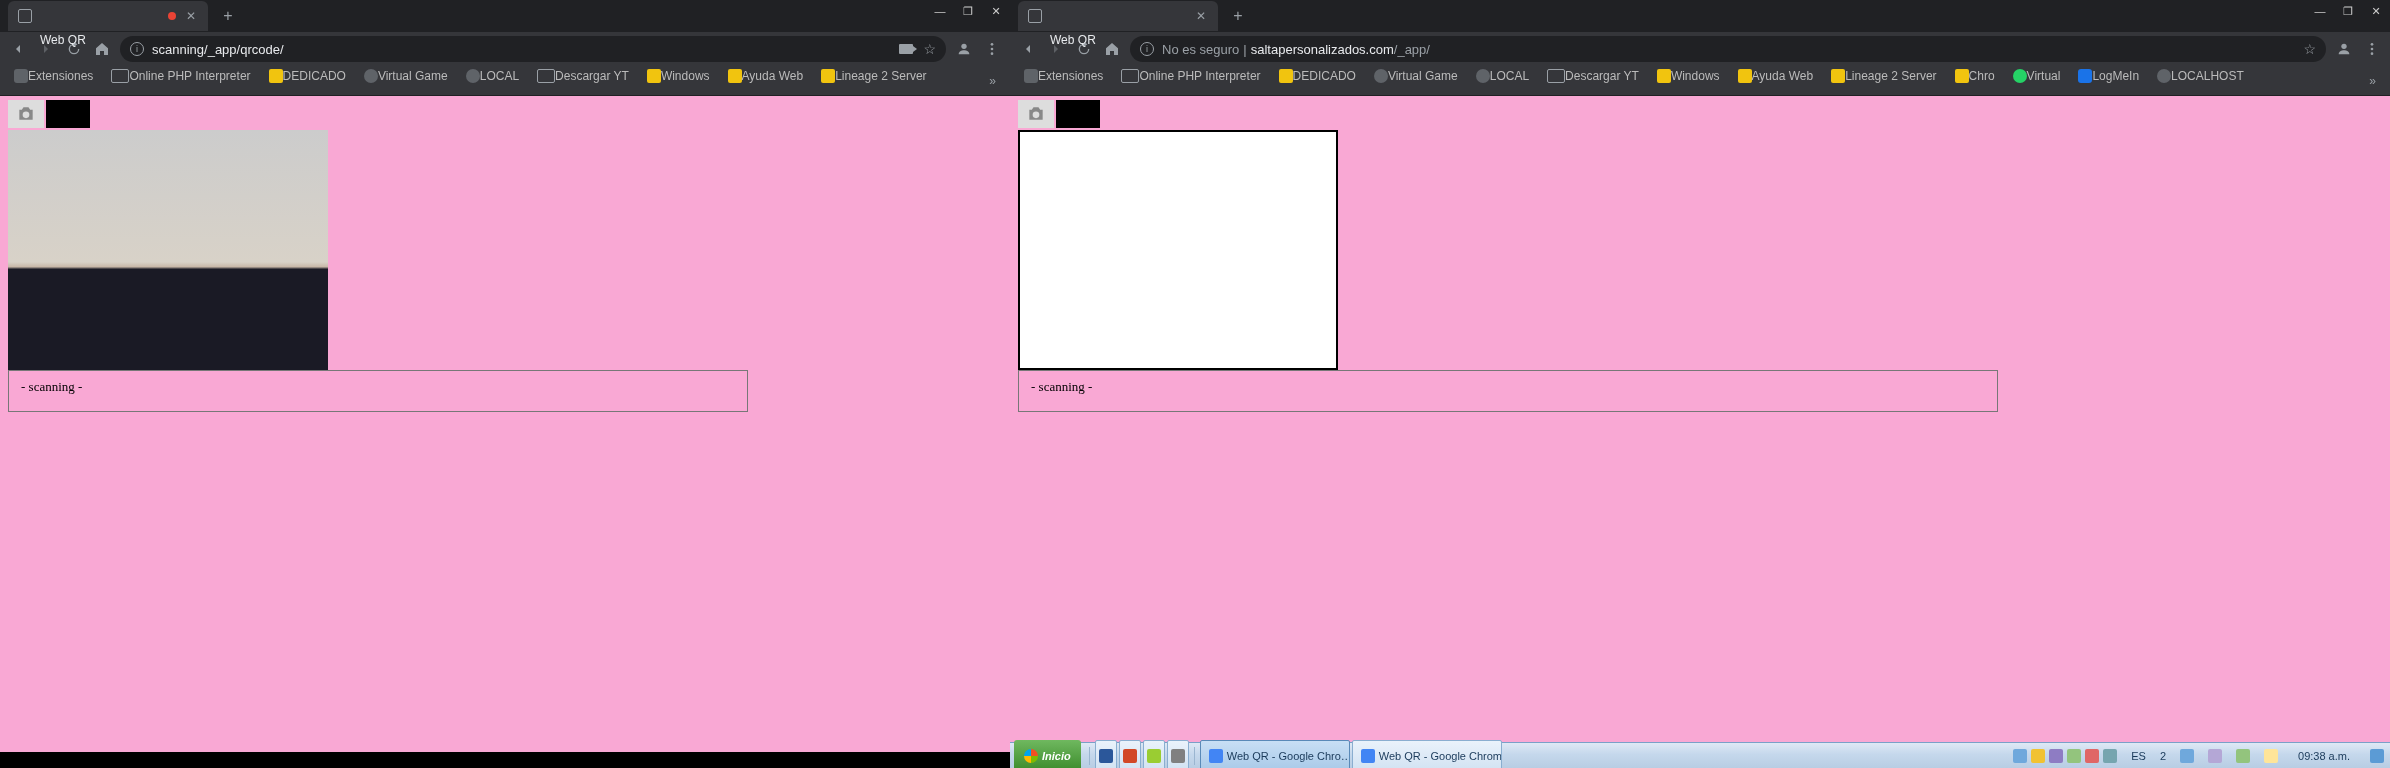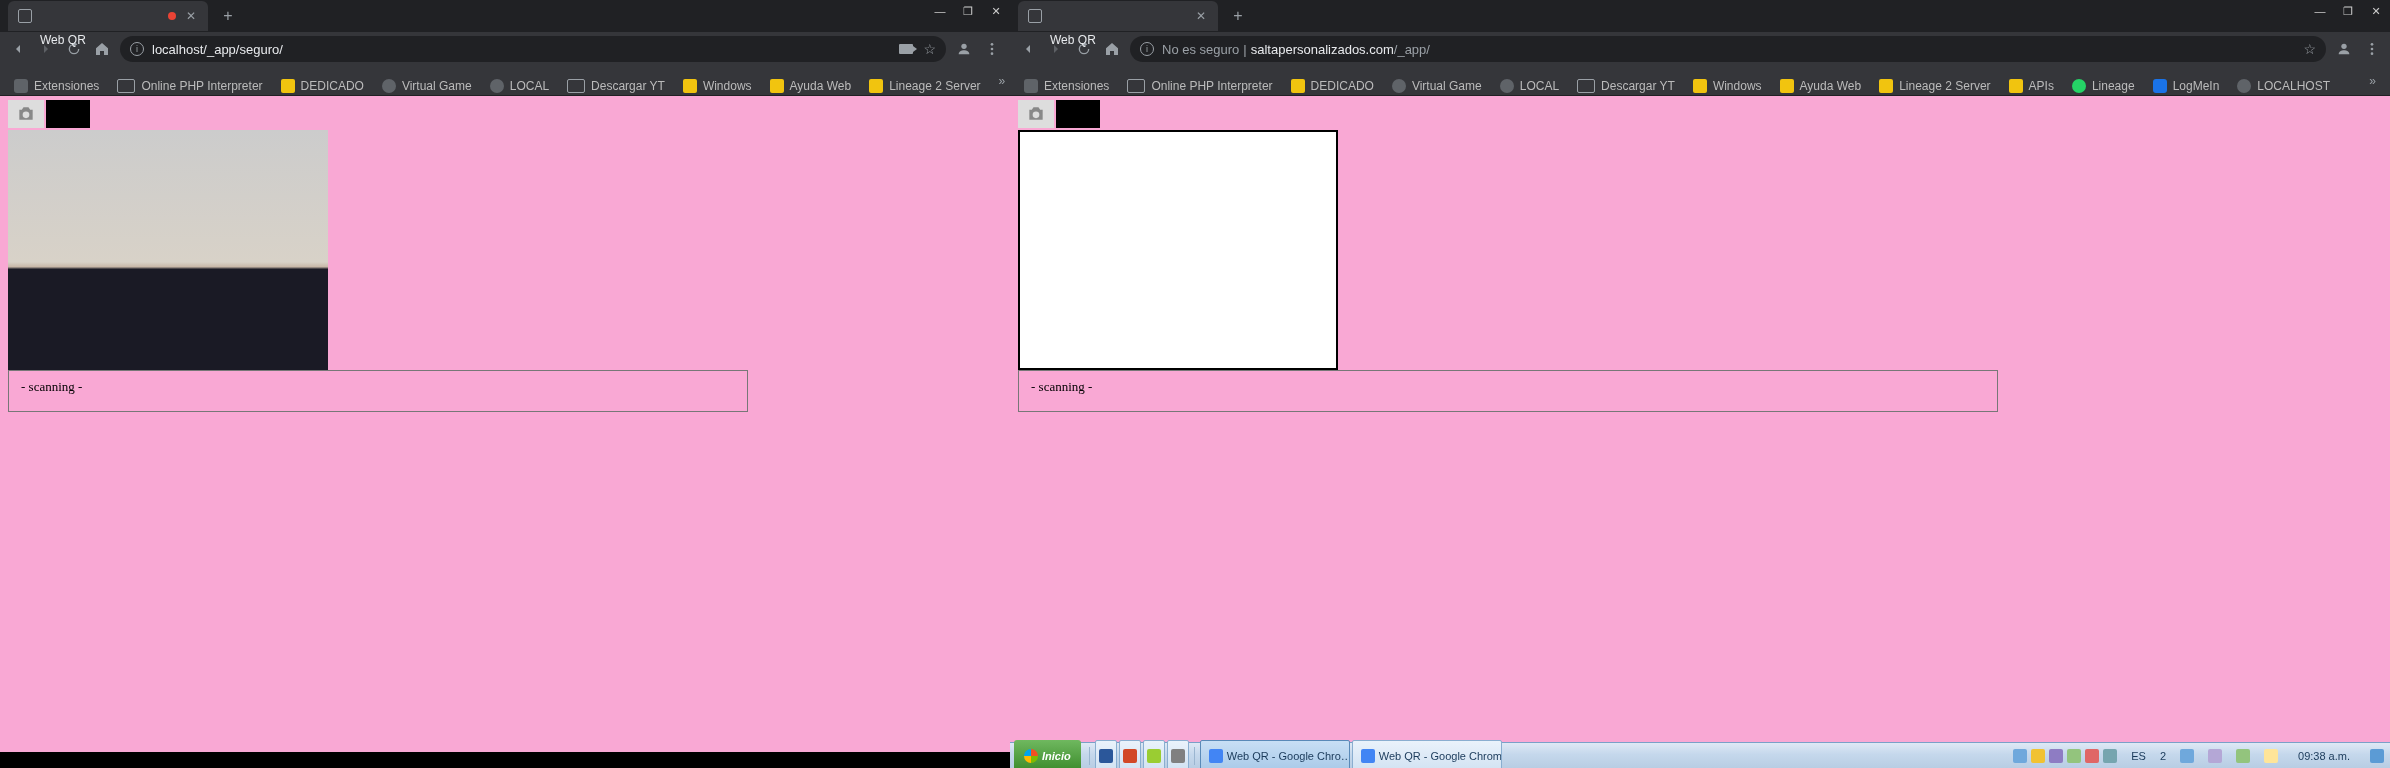--- a/index.html
+++ b/index.html
@@ -121,21 +121,21 @@
   background:#35363a;
   border-bottom:1px solid #202124;
   display:flex;
   align-items:center;
   gap:6px;
   padding:0 8px;
   color:#bbb;
   font-size:12px;
 }
 .bm {
-  display:flex; align-items:flex-end; gap:6px;
+  display:flex; align-items:flex-start; 
   padding:0 6px; height:24px; cursor:pointer; border-radius:3px; white-space:nowrap;
 }
 .bm .ico { width:14px; height:14px; border-radius:2px; flex-shrink:0; background:#f1c40f; }
 .bm .ico.page { background:transparent; border:1px solid #9aa0a6; }
 .bm .ico.ext { background:#5f6368; border-radius:3px; }
 .bm .ico.gear { background:#5f6368; border-radius:50%; }
 .bm .ico.green{ background:#25d366; border-radius:50%; }
 .bm .ico.dark{ background:#1a73e8; border-radius:3px; }
 .bm-chevron{ margin-left:auto; color:#9aa0a6; padding:0 6px; cursor:pointer; }
 
@@ -273,21 +273,21 @@
         </svg>
       </div>
     <div class="tb-icon">
         <svg viewBox="0 0 24 24">
           <path d="M3 11l9-8 9 8v10h-6v-6h-6v6H3z"></path>
         </svg>
       </div>
     <div class="address">
       <div class="info-icon">i</div>
       <span class="url-text">
-        <span class="host">localhost/_app/seguro/</span>
+        <span class="host">scanning/_app/qrcode/</span>
       </span>
       <span class="addr-spacer"></span>
       <div class="addr-right">
         <div class="cam-ind"></div>
         <span class="star">☆</span>
       </div>
     </div>
     <div class="tb-icon">
         <svg viewBox="0 0 24 24">
           <circle cx="12" cy="8" r="4"></circle>
@@ -456,25 +456,25 @@
       <div class="bm">
         <div class="ico "></div>
         <span>Ayuda Web</span>
       </div>
       <div class="bm">
         <div class="ico "></div>
         <span>Lineage 2 Server</span>
       </div>
       <div class="bm">
         <div class="ico "></div>
-        <span>APIs</span>
+        <span>Chro</span>
       </div>
       <div class="bm">
         <div class="ico green"></div>
-        <span>Lineage</span>
+        <span>Virtual</span>
       </div>
       <div class="bm">
         <div class="ico dark"></div>
         <span>LogMeIn</span>
       </div>
       <div class="bm">
         <div class="ico gear"></div>
         <span>LOCALHOST</span>
       </div>
       <div class="bm-chevron">»</div>

